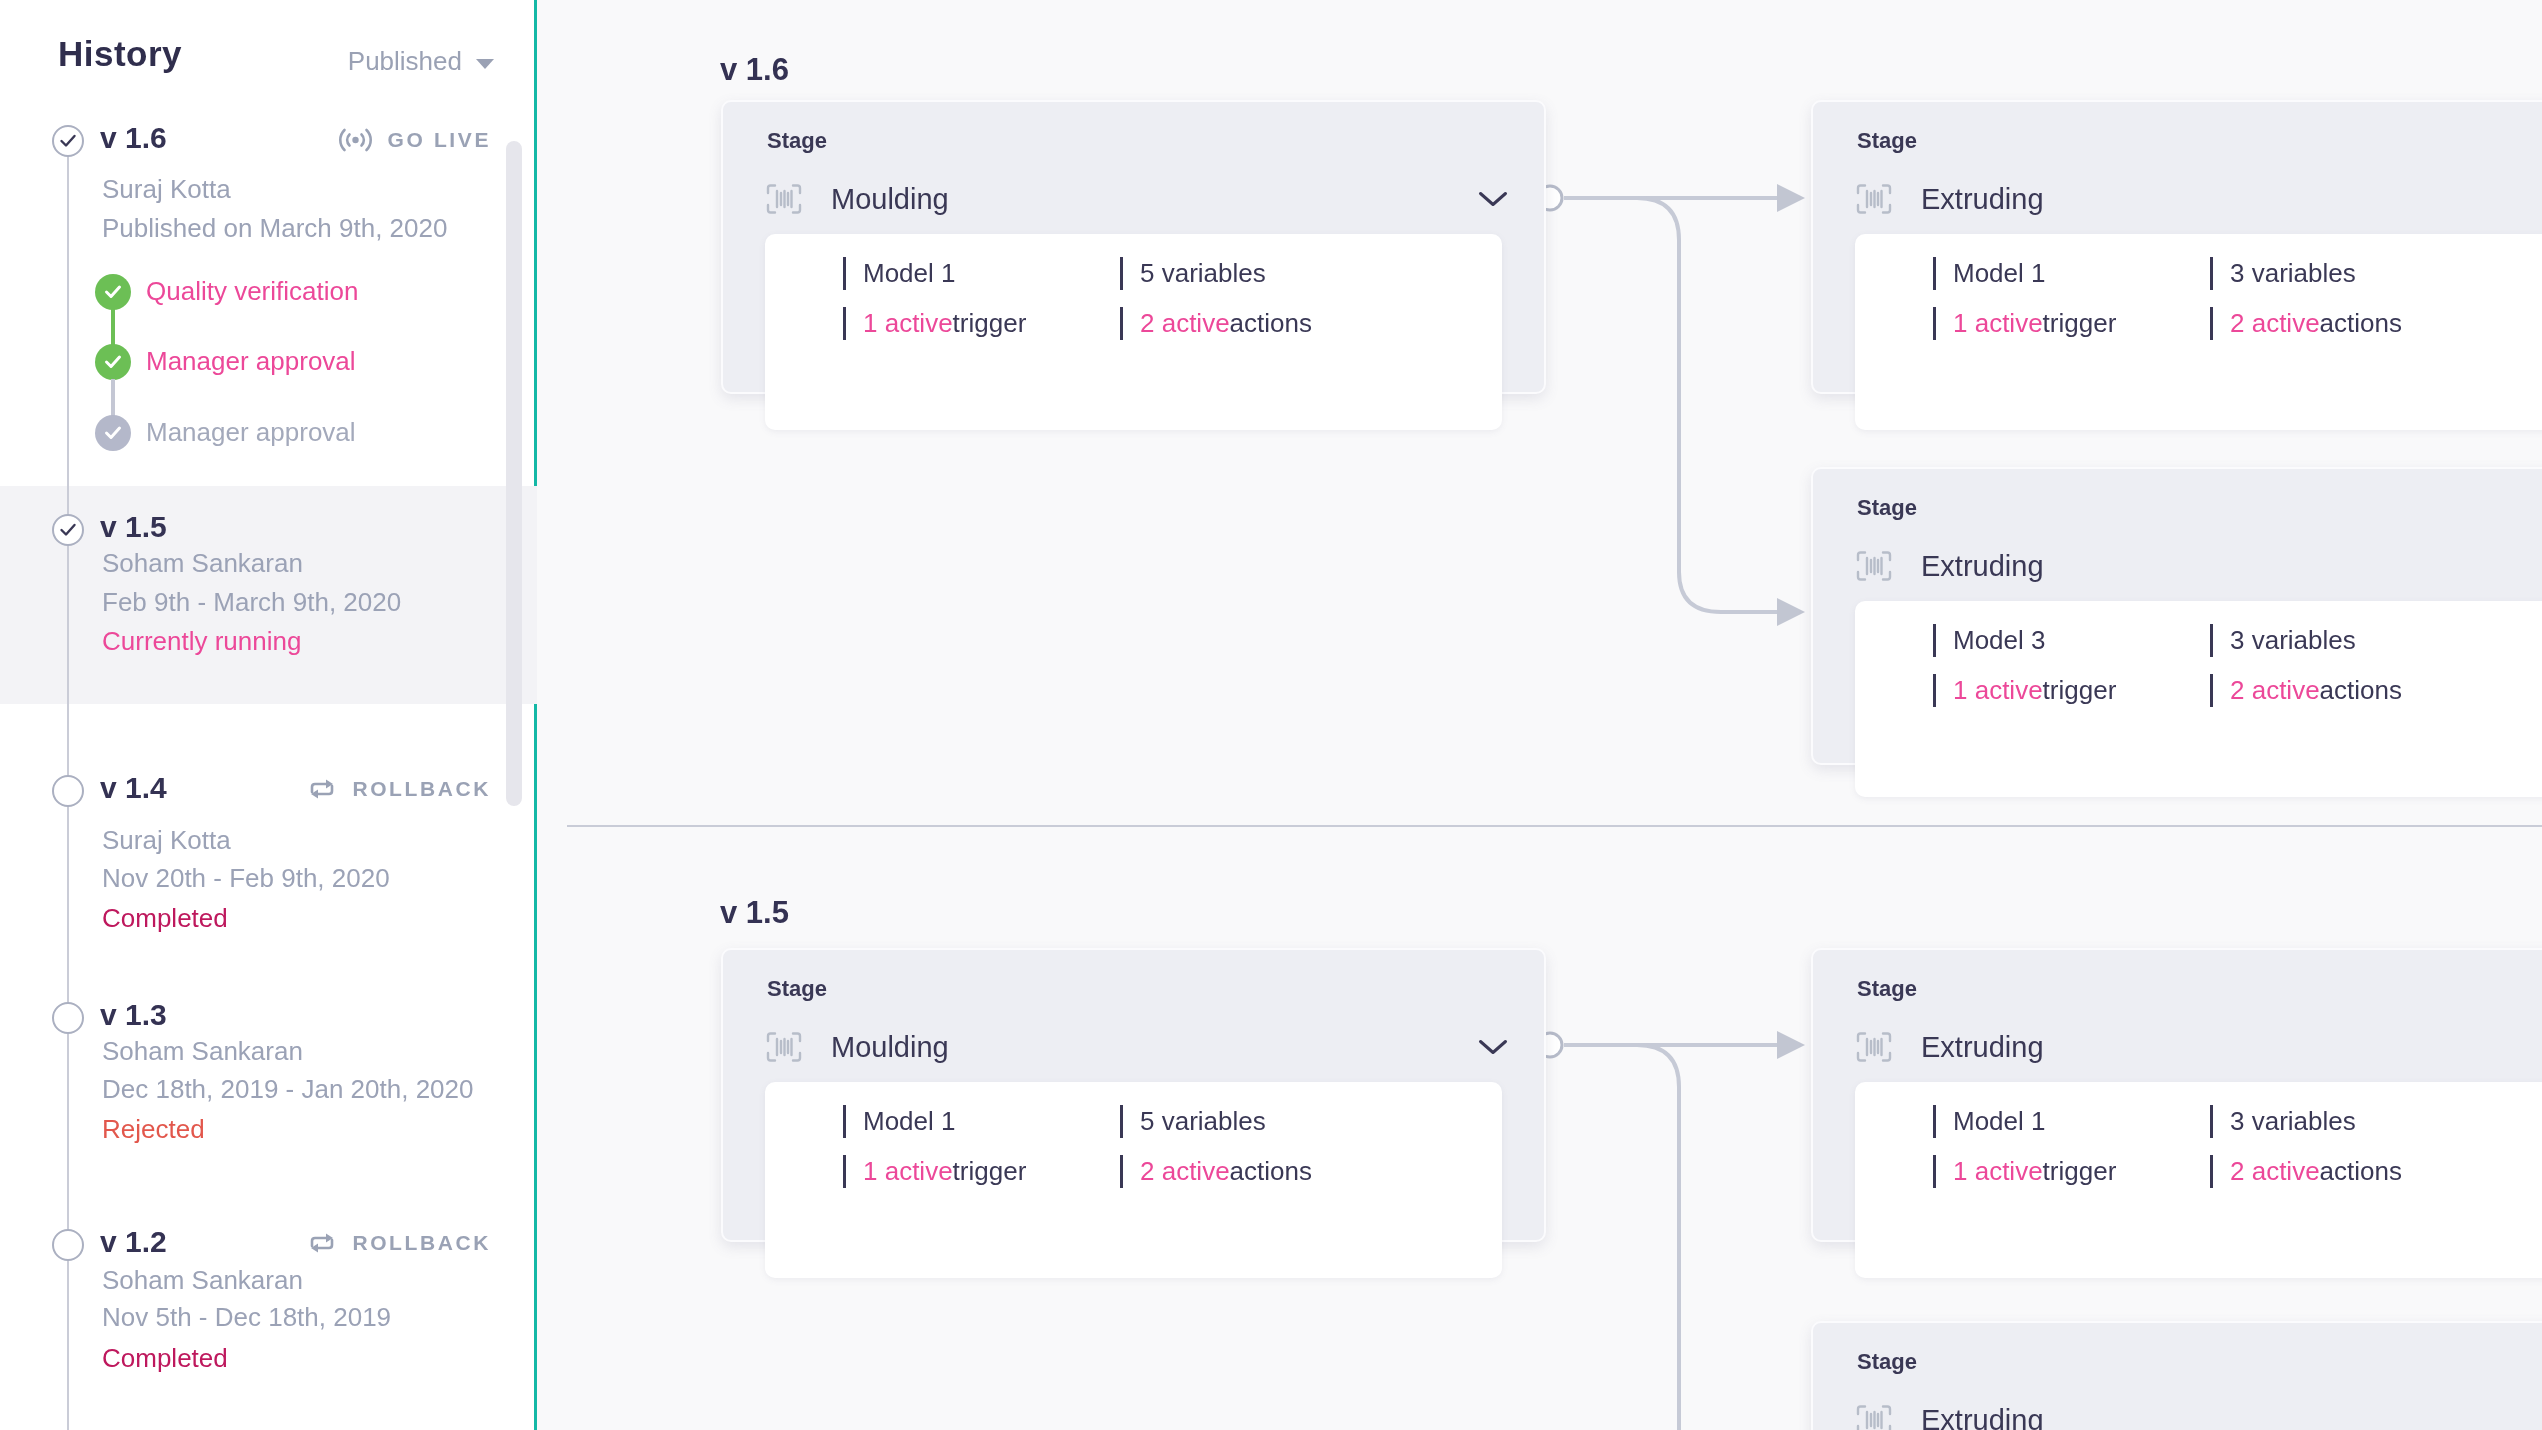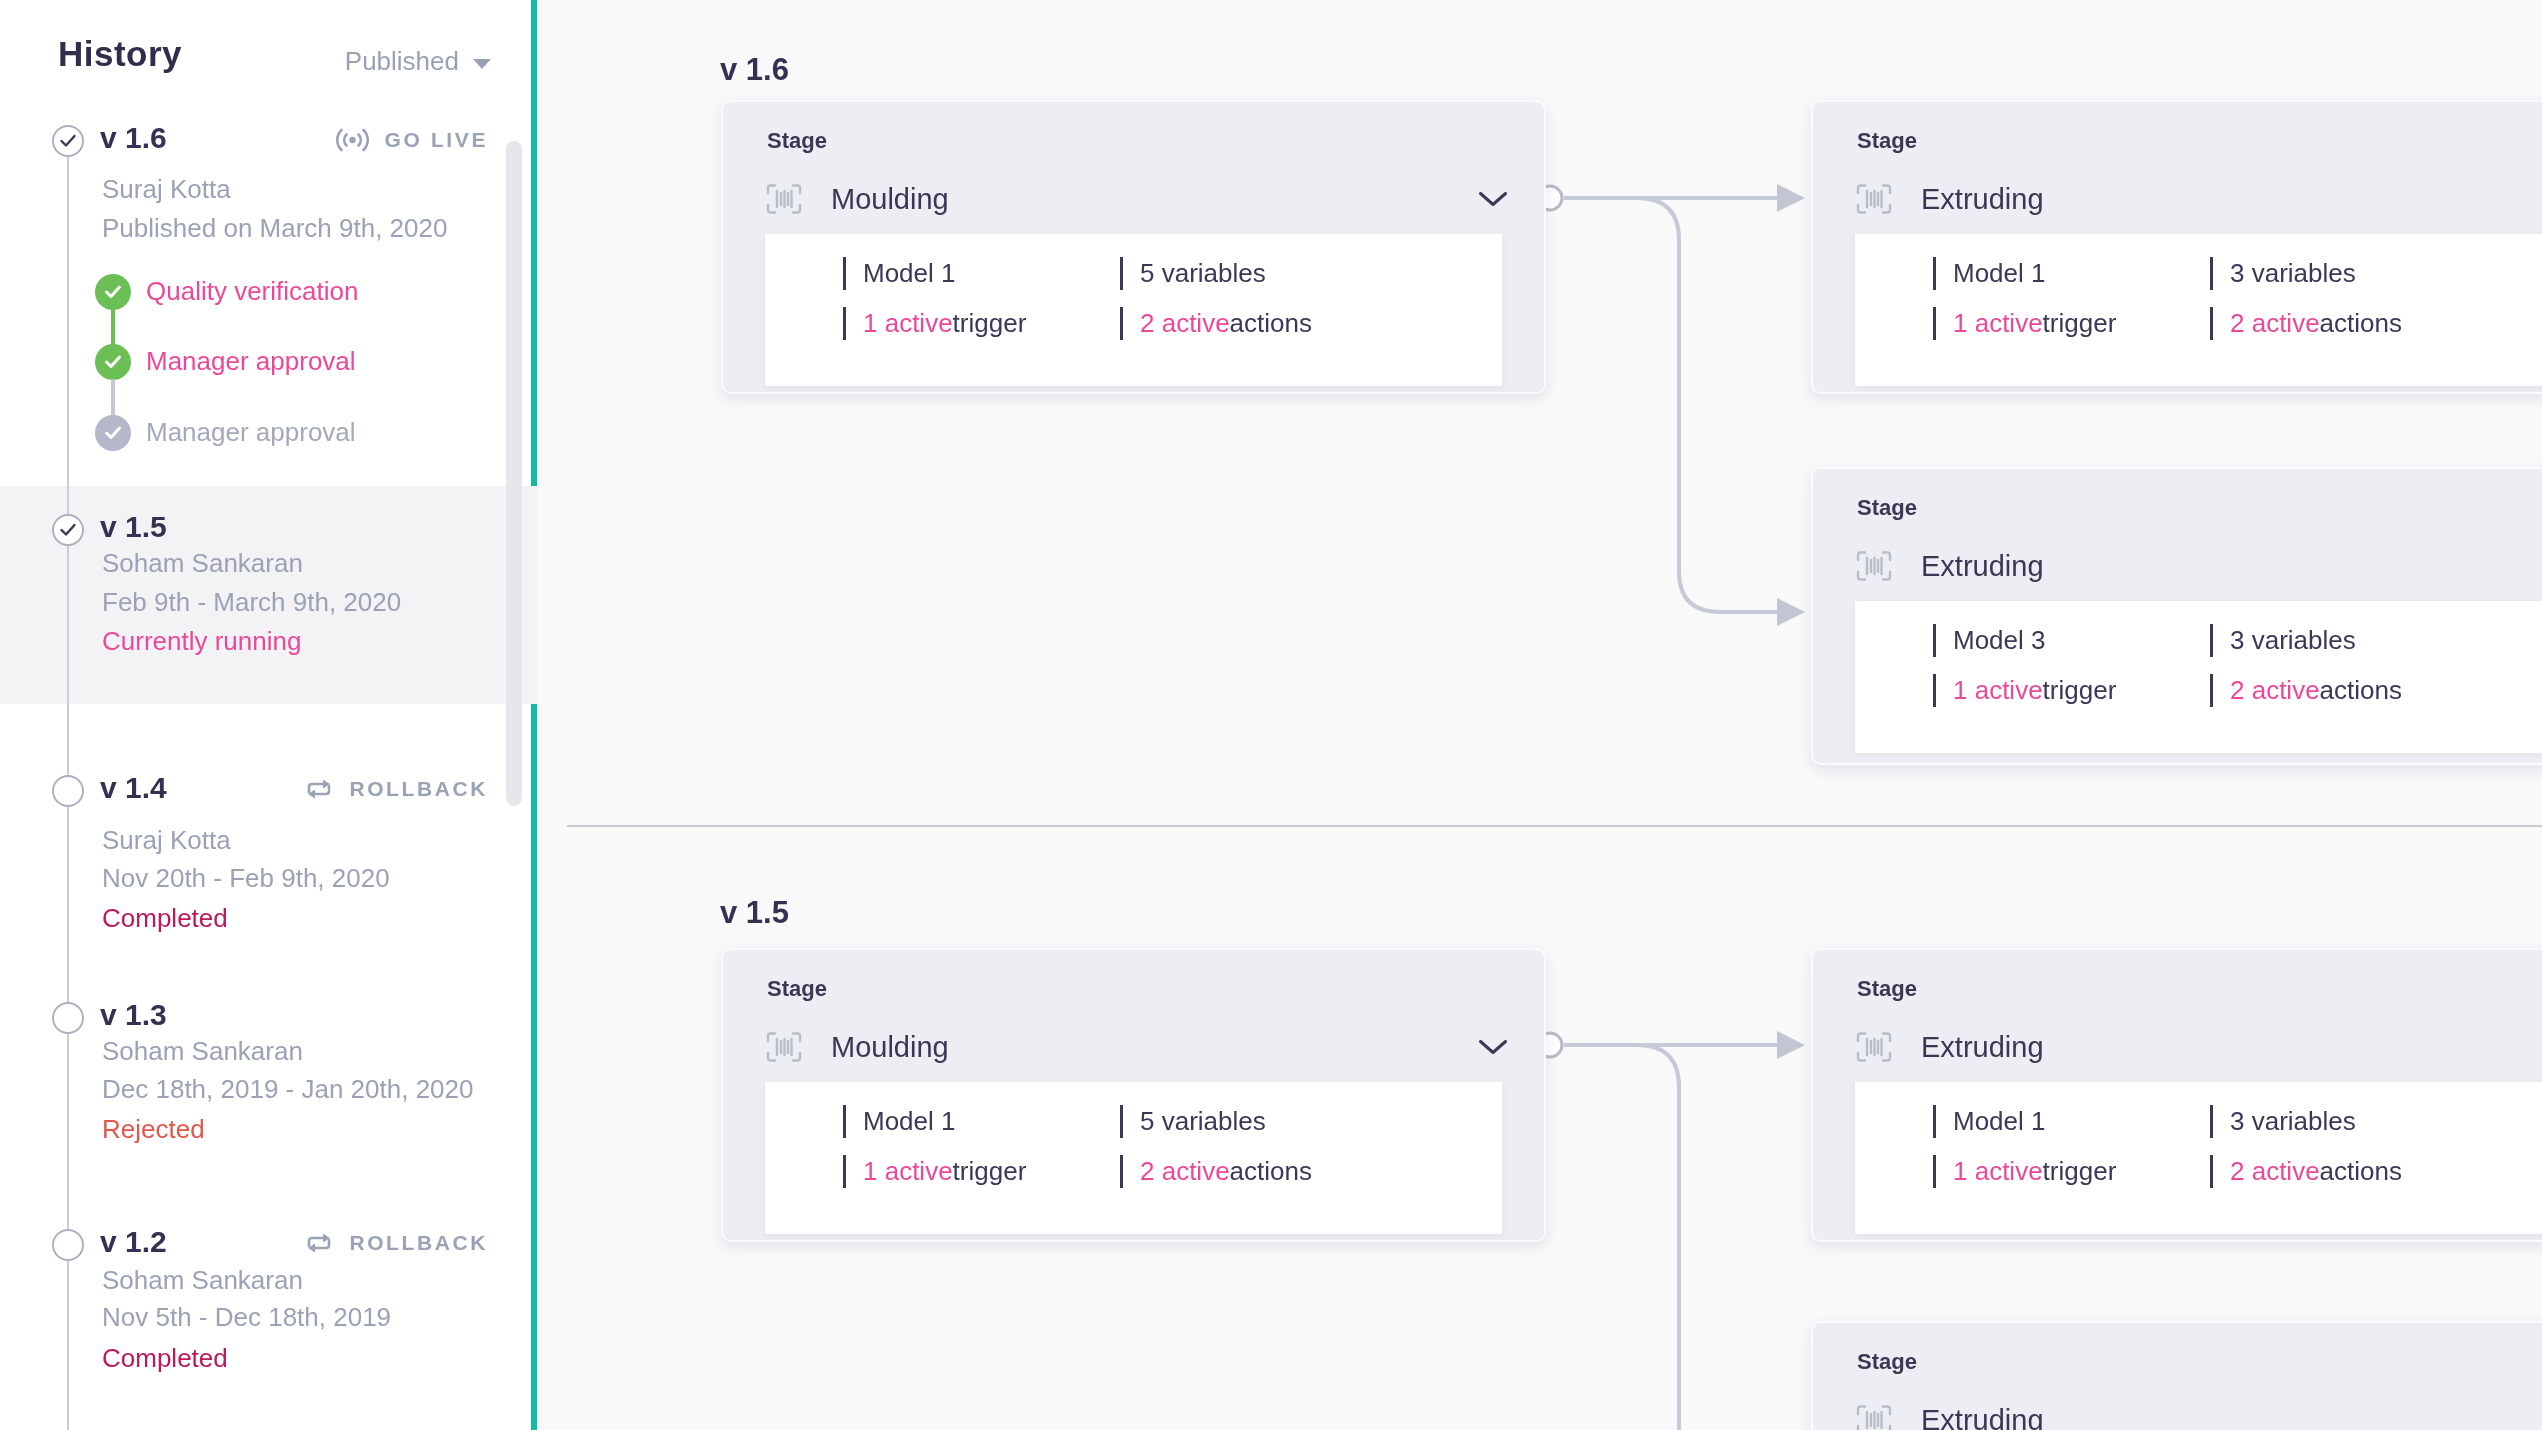--- a/index.html
+++ b/index.html
@@ -1,21 +1,21 @@
 <!DOCTYPE html>
 <html><head>
 <meta charset="utf-8">
 <style>
   * { margin:0; padding:0; box-sizing:border-box; }
   html,body { width:2542px; height:1430px; overflow:hidden;
     font-family:"Liberation Sans","DejaVu Sans",sans-serif; background:#F9F9FA; }
 
   
   .sidebar { position:absolute; left:0; top:0; width:537px; height:1430px;
-    background:#FFFFFF; border-right:6px solid #14b8a6; }
+    background:#FFFFFF; border-right:3px solid #14b8a6; }
   .hist-title { position:absolute; left:58px; top:34px; font-size:35px; font-weight:800;
     color:#302E4D; letter-spacing:.5px; }
   .filter { position:absolute; right:40px; top:46px; display:flex; align-items:center; gap:14px;
     color:#9AA1B4; font-size:26px; cursor:pointer; }
   .caret-down { width:0; height:0; border-left:9px solid transparent;
     border-right:9px solid transparent; border-top:10px solid #9AA1B4; margin-top:4px; }
 
   .vline { position:absolute; left:67px; top:141px; width:2px; height:1289px; background:#CACCD7; }
   .highlight-row { position:absolute; left:0; top:486px; width:537px; height:218px; background:#F3F3F6; }
 
@@ -47,22 +47,22 @@
   .divider { position:absolute; left:30px; right:0; top:825px; height:2px; background:#C9CCD7; }
 
   .stage-card { position:absolute; background:#EDEEF3; border:2px solid #FBFBFD;
     border-radius:10px; box-shadow:0 5px 14px rgba(99,99,132,.14); cursor:pointer; }
   .stage-label { position:absolute; left:44px; top:26px; font-size:22px; font-weight:700; color:#3A3855; }
   .title-row { position:absolute; left:42px; right:36px; top:74px; height:46px;
     display:flex; align-items:center; }
   .barcode { width:38px; height:32px; margin-right:28px; flex:0 0 auto; }
   .stage-title { font-size:29px; color:#3A3855; }
   .chev { margin-left:auto; width:30px; height:17px; }
-  .inner-card { position:absolute; left:42px; right:42px; top:132px; height:152px;
-    background:#fff; border-radius:0; box-shadow:0 2px 6px rgba(120,120,150,.10); }
+  .inner-card { position:absolute; left:42px; right:42px; top:132px; height:196px;
+    background:#fff; border-radius:10px; box-shadow:0 2px 6px rgba(120,120,150,.10); }
   .detail { position:absolute; display:flex; align-items:center; font-size:26px; color:#3A3855; white-space:nowrap; }
   .detail::before { content:""; width:3px; height:33px; background:#3A3855; margin-right:17px; }
   .dc1 { left:78px; } .dc2 { left:355px; } .dr1 { top:23px; } .dr2 { top:73px; }
   .d-green { color:#ec4899; }
 
   svg.connectors { position:absolute; left:0; top:0; pointer-events:none; }
 </style>
 </head>
 <body>
 

